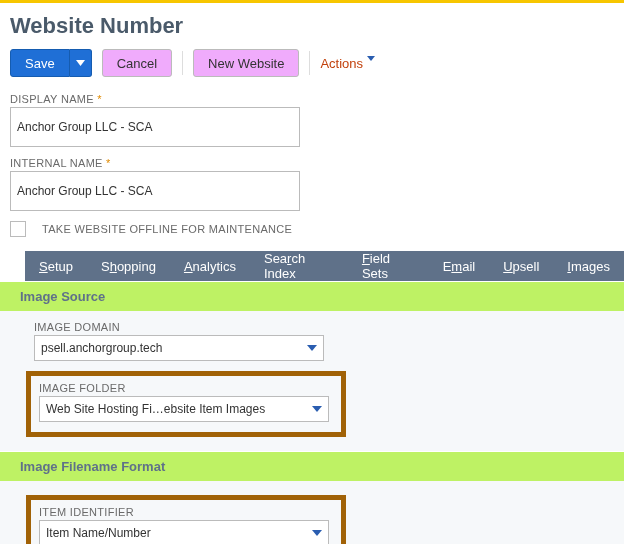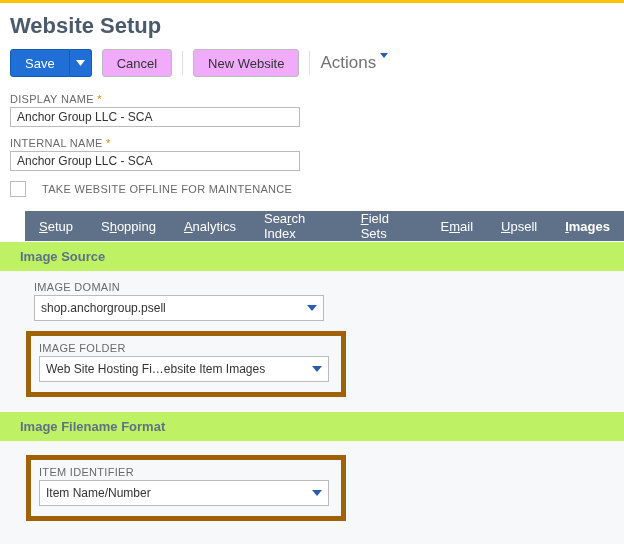--- a/index.html
+++ b/index.html
@@ -9,51 +9,51 @@
   h1 { font-size: 22px; font-weight: 600; color: #4a5a6a; margin: 4px 0 10px 0; }
 
   .toolbar { display: flex; align-items: center; gap: 10px; margin-bottom: 16px; }
   .btn { display: inline-flex; align-items: center; justify-content: center; height: 28px; padding: 0 14px; font-size: 13px; border-radius: 3px; cursor: pointer; }
   .btn-primary { background: #1f6fd6; color: #fff; border: 1px solid #155cb0; }
   .btn-primary-split { display: inline-flex; }
   .btn-primary-split .main { border-radius: 3px 0 0 3px; border-right: 1px solid #155cb0; }
   .btn-primary-split .arrow { width: 22px; border-radius: 0 3px 3px 0; background: #1f6fd6; border: 1px solid #155cb0; border-left: none; color: #fff; display: flex; align-items: center; justify-content: center; }
   .btn-secondary { background: #f0abfc; color: #333; border: 1px solid #bbb; }
   .vline { width: 1px; height: 24px; background: #ddd; }
-  .actions-link { color: #737373; font-size: 17px; cursor: pointer; display: inline-flex; align-items: flex-start; gap: 4px; }
+  .actions-link { color: #c2410c; font-size: 13px; cursor: pointer; display: inline-flex; align-items: flex-start; gap: 4px; }
 
   .field-label { font-size: 11px; color: #6a6a6a; letter-spacing: 0.3px; margin-bottom: 2px; text-transform: uppercase; }
   .req { color: #e08a00; }
-  .text-input { width: 290px; height: 20px; border: 1px solid #bbb; padding: 0 6px; font-size: 12px; color: #333; }
+  .text-input { width: 290px; height: 40px; border: 1px solid #bbb; padding: 0 6px; font-size: 12px; color: #333; }
   .field-block { margin-bottom: 10px; }
 
   .chk-row { display: flex; align-items: center; gap: 16px; margin-top: 4px; }
   .chk { width: 16px; height: 16px; border: 1px solid #bbb; background: #fff; }
   .chk-label { font-size: 11px; color: #6a6a6a; letter-spacing: 0.3px; }
 
   .tabs { display: flex; align-items: stretch; background: #5f7189; height: 30px; margin-top: 14px; margin-left: 25px; }
   .tab { color: #fff; font-size: 13px; padding: 0 14px; display: flex; align-items: center; cursor: pointer; }
   .tab .ul { text-decoration: underline; }
-  .tab.active { font-weight: bold; }
+  .tab.active { font-weight: normal; }
 
   .subpanel { background: #f6f8fa; padding: 0 0 10px 0; }
   .section-head { background: #bef264; color: #5f7189; font-weight: 600; font-size: 13px; padding: 7px 20px; border-top: 1px solid #fff; }
   .section-body { padding: 10px 20px 4px 34px; }
 
   .dd { position: relative; width: 290px; height: 26px; border: 1px solid #bbb; background: #fff; display: flex; align-items: center; padding: 0 24px 0 6px; font-size: 12px; color: #333; cursor: pointer; }
   .dd svg { position: absolute; right: 6px; top: 50%; transform: translateY(-50%); }
   .hl { border: 5px solid #a16207; padding: 6px 8px 8px 8px; margin: 4px 0 10px -8px; width: 320px; }
   .field-block-inner { margin-bottom: 2px; }
 </style>
 </head>
 <body>
 
 <div class="topbar"></div>
 <div class="page">
-  <h1>Website Setup</h1>
+  <h1>Website Number</h1>
 
   <div class="toolbar">
     <div class="btn-primary-split">
       <div class="btn btn-primary main">Save</div>
       <div class="arrow">
         <svg width="9" height="6" viewBox="0 0 9 6">
             <path d="M0 0 L9 0 L4.5 6 Z" fill="#fff"></path>
           </svg>
       </div>
     </div>
@@ -115,21 +115,21 @@
       <span><span class="ul">I</span>mages</span>
     </div>
 </div>
 
 <div class="subpanel">
   <div class="section-head">Image Source</div>
   <div class="section-body">
     <div class="field-block">
       <div class="field-label">IMAGE DOMAIN</div>
       <div class="dd">
-        <span>shop.anchorgroup.psell</span>
+        <span>psell.anchorgroup.tech</span>
         <svg width="10" height="6" viewBox="0 0 10 6">
             <path d="M0 0 L10 0 L5 6 Z" fill="#2a5db0"></path>
           </svg>
       </div>
     </div>
 
     <div class="hl">
       <div class="field-block-inner">
         <div class="field-label">IMAGE FOLDER</div>
         <div class="dd">

